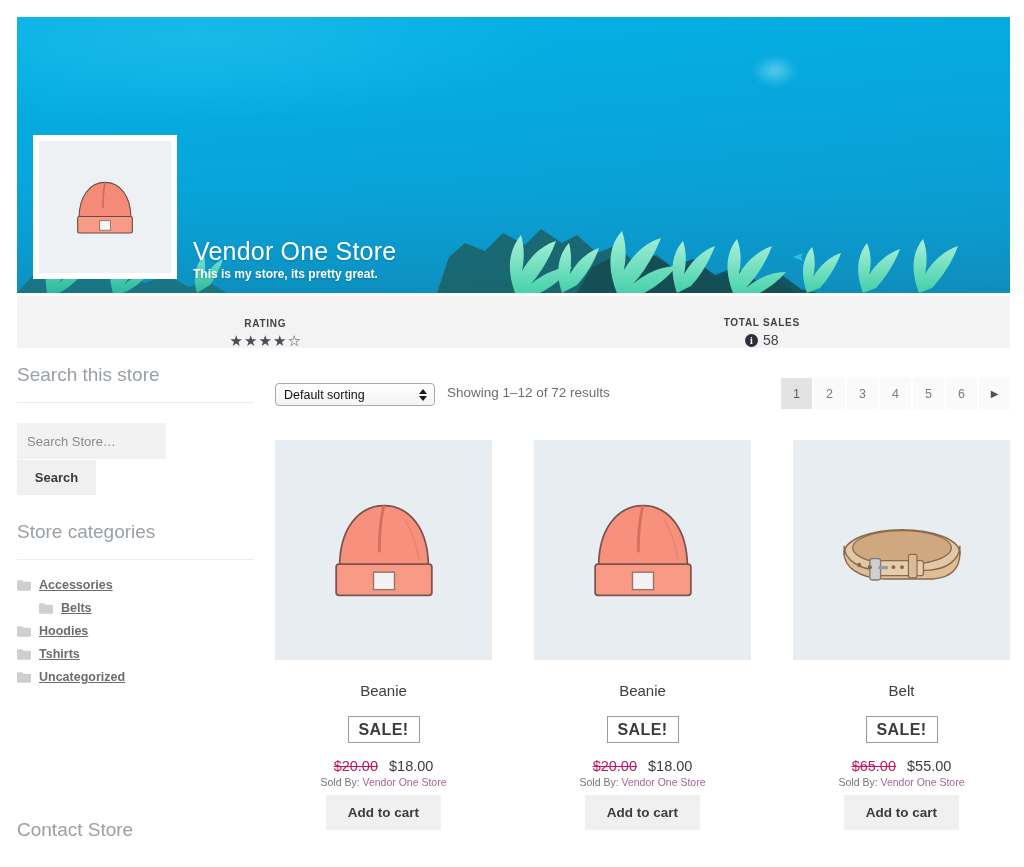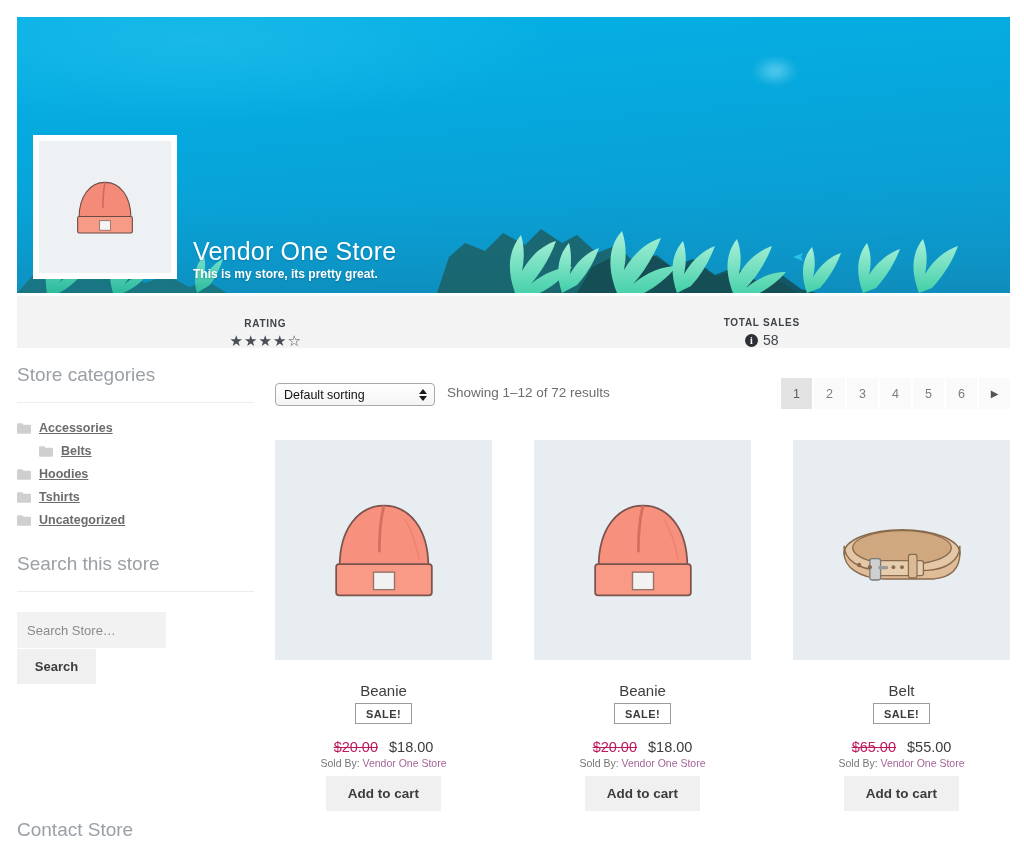--- a/index.html
+++ b/index.html
@@ -179,23 +179,23 @@
   .product-thumb {
     width: 217px; height: 220px; background: #e8edf2;
     display: flex; align-items: center; justify-content: center;
     overflow: hidden; cursor: pointer;
   }
   .product-title {
     margin-top: 22px; font-size: 15px; color: #3d3d3d; font-weight: 400;
     cursor: pointer;
   }
   .sale-badge {
-    display: inline-block; margin-top: 4px;
+    display: inline-block; margin-top: 17px;
     border: 1px solid #9b9b9b; padding: 4px 10px 3px;
-    font-size: 11px; font-weight: 700; letter-spacing: .4px; color: #3b3b3b;
+    font-size: 16px; font-weight: 700; letter-spacing: .4px; color: #3b3b3b;
   }
   .price-row { margin-top: 15px; font-size: 14.5px; }
   .price-old { color: #be185d; text-decoration: line-through; margin-right: 7px; }
   .price-new { color: #3c3c3c; }
   .sold-by { margin-top: 2px; font-size: 10.5px; color: #757575; }
   .sold-by a { color: #a46497; text-decoration: none; }
   .add-to-cart {
     margin-top: 7px; background: #f0f0f0; border: none; cursor: pointer;
     padding: 0 22px; height: 35px;
     font-size: 13.5px; font-weight: 700; color: #3c3c3c;
@@ -291,20 +291,28 @@
       <div class="stat-value">
         <span class="info-badge">i</span>
         <span>58</span>
       </div>
     </div>
   </div>
 
   <div class="content">
 
     <aside class="sidebar">
+
+      <div class="widget">
+        <h3 class="widget-title">Search this store</h3>
+        <div class="search-form">
+          <input class="search-input" type="text" placeholder="Search Store…" style="">
+          <button class="search-button">Search</button>
+        </div>
+      </div>
 
       <div class="widget">
         <h3 class="widget-title">Store categories</h3>
         <ul class="cat-list">
           <li class="cat-item">
             <svg class="folder-icon" viewBox="0 0 16 12">
                 <path d="M0 1.5 A1.5 1.5 0 0 1 1.5 0 H6 L7.4 1.7 H14.5 A1.5 1.5 0 0 1 16 3.2 V10.5 A1.5 1.5 0 0 1 14.5 12 H1.5 A1.5 1.5 0 0 1 0 10.5 Z" fill="#cfcfcf"></path>
               </svg>
             <span class="cat-link">Accessories</span>
           </li>
@@ -327,28 +335,20 @@
             <span class="cat-link">Tshirts</span>
           </li>
           <li class="cat-item">
             <svg class="folder-icon" viewBox="0 0 16 12">
                 <path d="M0 1.5 A1.5 1.5 0 0 1 1.5 0 H6 L7.4 1.7 H14.5 A1.5 1.5 0 0 1 16 3.2 V10.5 A1.5 1.5 0 0 1 14.5 12 H1.5 A1.5 1.5 0 0 1 0 10.5 Z" fill="#cfcfcf"></path>
               </svg>
             <span class="cat-link">Uncategorized</span>
           </li>
         </ul>
       </div>
-
-      <div class="widget">
-        <h3 class="widget-title">Search this store</h3>
-        <div class="search-form">
-          <input class="search-input" type="text" placeholder="Search Store…" style="">
-          <button class="search-button">Search</button>
-        </div>
-      </div>
     </aside>
 
     <div class="contact-widget">
       <h3 class="widget-title" style="border-bottom:none;">Contact Store</h3>
     </div>
 
     <section class="products-area">
 
       <div class="shop-toolbar">
         <div class="orderby-wrap">

